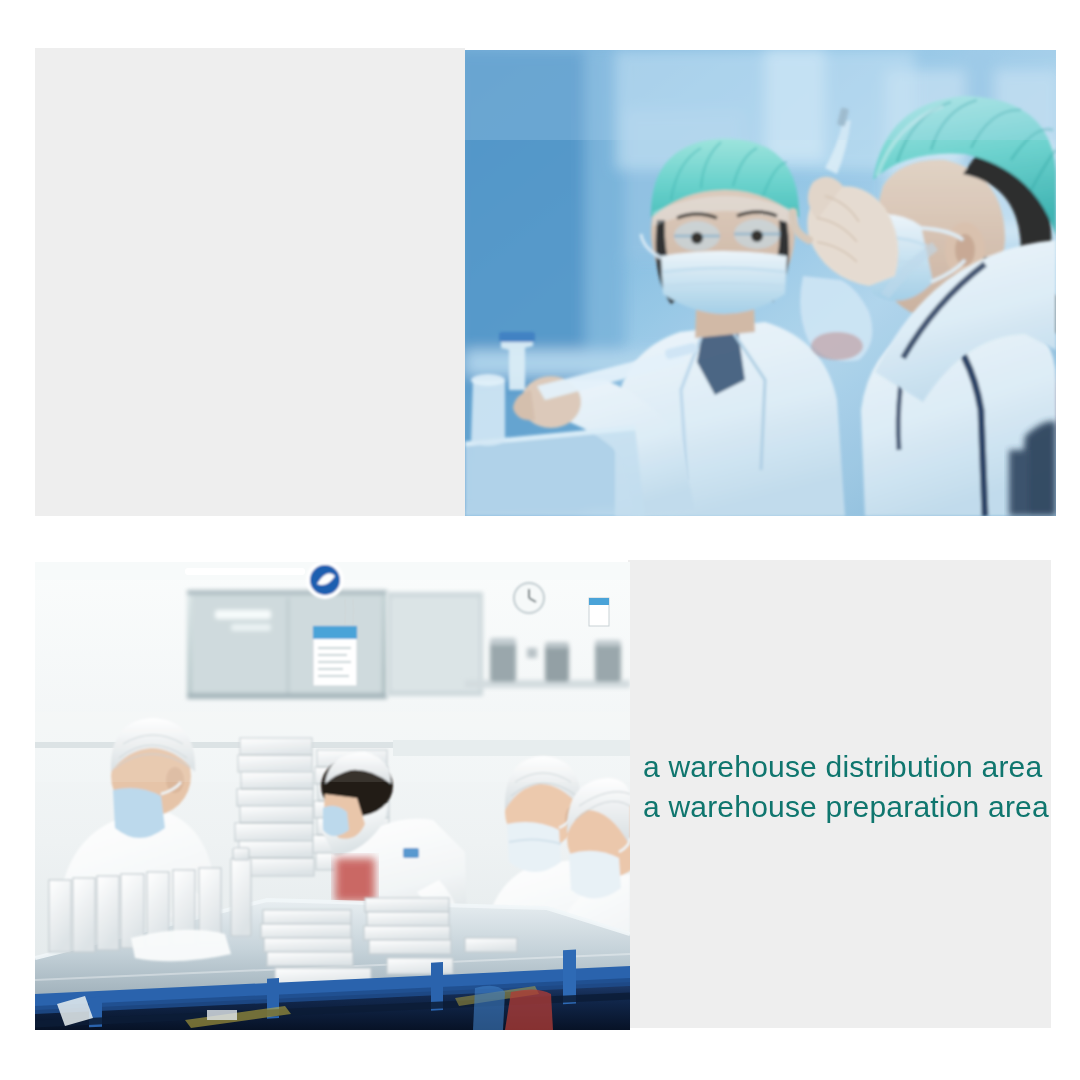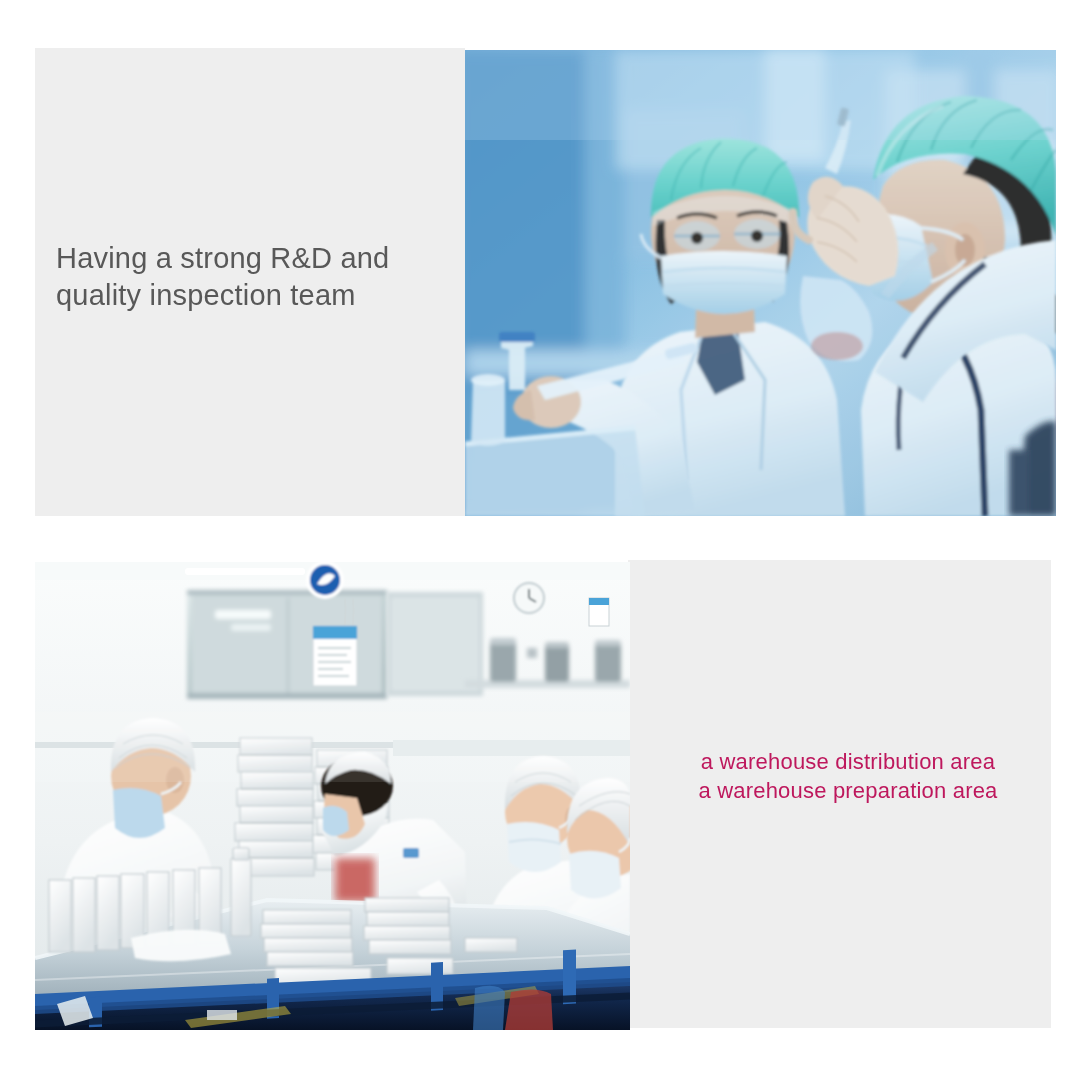--- a/index.html
+++ b/index.html
@@ -74,27 +74,26 @@
     top: 0px;
     width: 423px;
     height: 468px;
     background: #eeeeee;
   }
   .caption-bottom {
     position: absolute;
     left: 608px;
     top: 187px;
     width: 410px;
-    font-size: 22px;
+    font-size: 30px;
     line-height: 1.32;
-    color: #be185d;
+    color: #0f766e;
     font-weight: 300;
     letter-spacing: 0.2px;
     white-space: pre-line;
-    text-align: center;
   }
   .photo-bottom {
     position: absolute;
     left: 0;
     top: 2px;
     width: 595px;
     height: 468px;
     overflow: hidden;
     background: #e9eced;
   }
@@ -103,22 +102,20 @@
 </style>
 </head>
 <body>
 
 <div class="page">
 
   <div class="block-top">
 
     <div class="panel-top-text"></div>
 
-    <div class="caption-top">Having a strong R&amp;D and
-quality inspection team</div>
 
     <div class="photo-top">
       <svg class="photo-svg" viewBox="0 0 591 466" preserveAspectRatio="xMidYMid slice">
         <defs>
           <linearGradient id="labBg" x1="0" y1="0" x2="1" y2="1">
             <stop offset="0%" stop-color="#6aa8d6"></stop>
             <stop offset="32%" stop-color="#8cc2e4"></stop>
             <stop offset="62%" stop-color="#bcdcf0"></stop>
             <stop offset="100%" stop-color="#88b8d8"></stop>
           </linearGradient>

